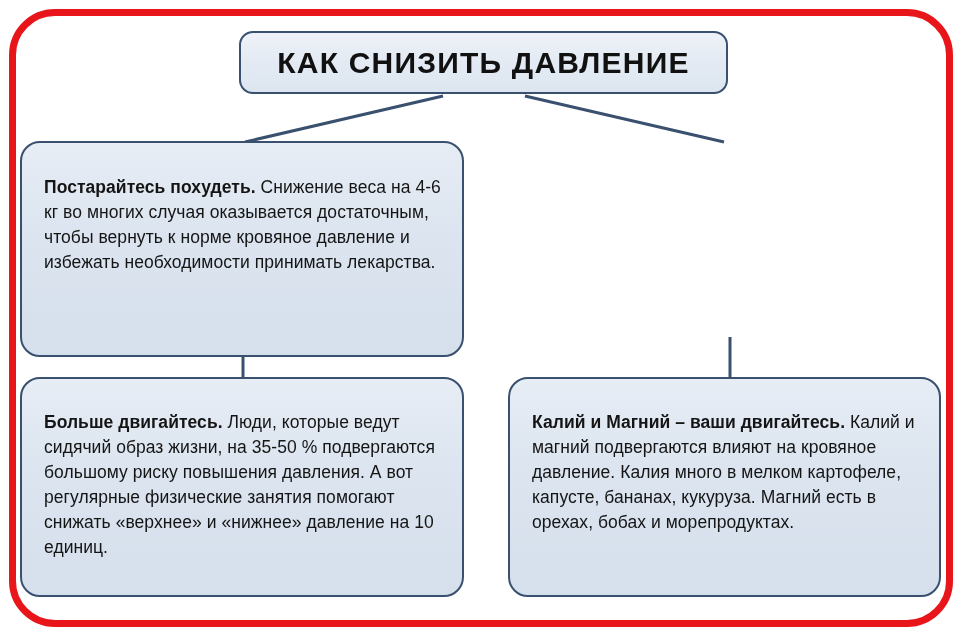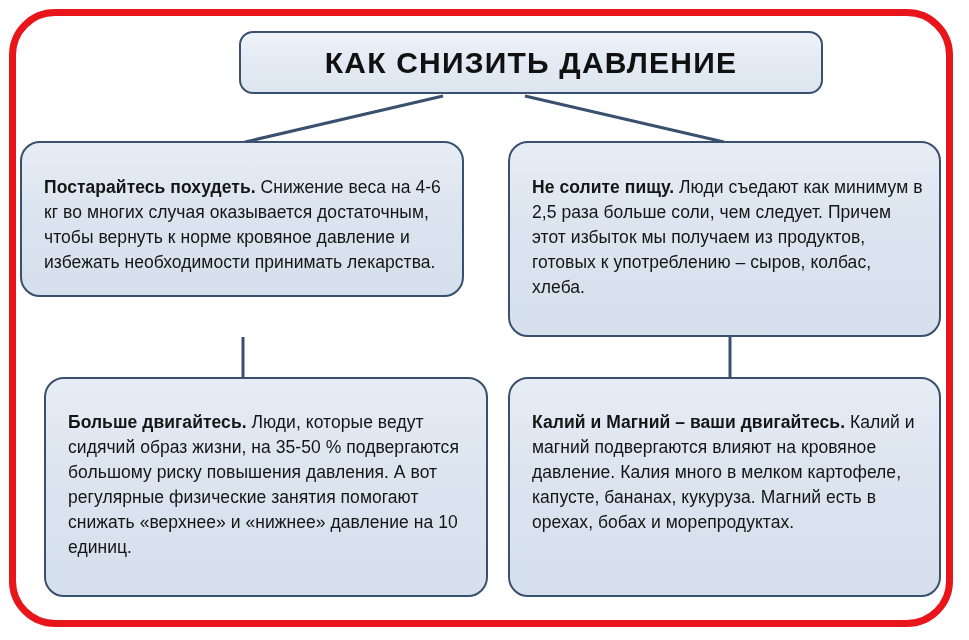--- a/index.html
+++ b/index.html
@@ -46,40 +46,40 @@
     box-sizing: border-box;
     border: 2px solid #39506e;
     background: linear-gradient(180deg, #e7edf5 0%, #dbe4ef 45%, #d6e0ec 100%);
     border-radius: 20px;
   }
 
   
   .title-box {
     left: 239px;
     top: 31px;
-    width: 584px;
+    width: 489px;
     height: 63px;
     border-radius: 14px;
     display: flex;
     align-items: center;
     justify-content: center;
     background: linear-gradient(180deg, #eef2f8 0%, #e3eaf3 50%, #dde6f0 100%);
   }
   .title-text {
     font-size: 30px;
     font-weight: bold;
     color: #111111;
     letter-spacing: 1.2px;
     white-space: nowrap;
   }
 
   
-  .box-tl { left: 20px;  top: 141px; width: 444px; height: 156px; }
+  .box-tl { left: 20px;  top: 141px; width: 444px; height: 216px; }
   .box-tr { left: 508px; top: 141px; width: 433px; height: 196px; }
-  .box-bl { left: 20px;  top: 377px; width: 444px; height: 220px; margin-left: 24px; }
+  .box-bl { left: 20px;  top: 377px; width: 444px; height: 220px; }
   .box-br { left: 508px; top: 377px; width: 433px; height: 220px; }
 
   .box-text {
     position: absolute;
     left: 22px;
     right: 16px;
     top: 14px;
     font-size: 17.5px;
     line-height: 1.44;
     color: #151515;
@@ -111,23 +111,20 @@
   </svg>
 
   <div class="panel title-box">
     <span class="title-text">КАК СНИЗИТЬ ДАВЛЕНИЕ</span>
   </div>
 
   <div class="panel box-tl">
     <p class="box-text"><span class="lead">Постарайтесь похудеть.</span><span> Снижение веса на 4-6 кг во многих случая оказывается достаточным, чтобы вернуть к норме кровяное давление и избежать необходимости принимать лекарства.</span></p>
   </div>
 
-  <div class="panel box-tr">
-    <p class="box-text"><span class="lead">Не солите пищу.</span><span> Люди съедают как минимум в 2,5 раза больше соли, чем следует. Причем этот  избыток мы получаем из продуктов, готовых к употреблению – сыров, колбас, хлеба.</span></p>
-  </div>
 
   <div class="panel box-bl">
     <p class="box-text"><span class="lead">Больше двигайтесь.</span><span> Люди, которые ведут сидячий образ жизни, на 35-50 % подвергаются большому риску повышения давления. А вот регулярные физические занятия помогают снижать «верхнее» и «нижнее» давление на 10 единиц.</span></p>
   </div>
 
   <div class="panel box-br">
     <p class="box-text"><span class="lead">Калий и Магний – ваши двигайтесь.</span><span> Калий и магний подвергаются влияют на кровяное давление. Калия много в мелком картофеле, капусте, бананах, кукуруза. Магний есть в орехах, бобах и морепродуктах.</span></p>
   </div>
 
 </div>

